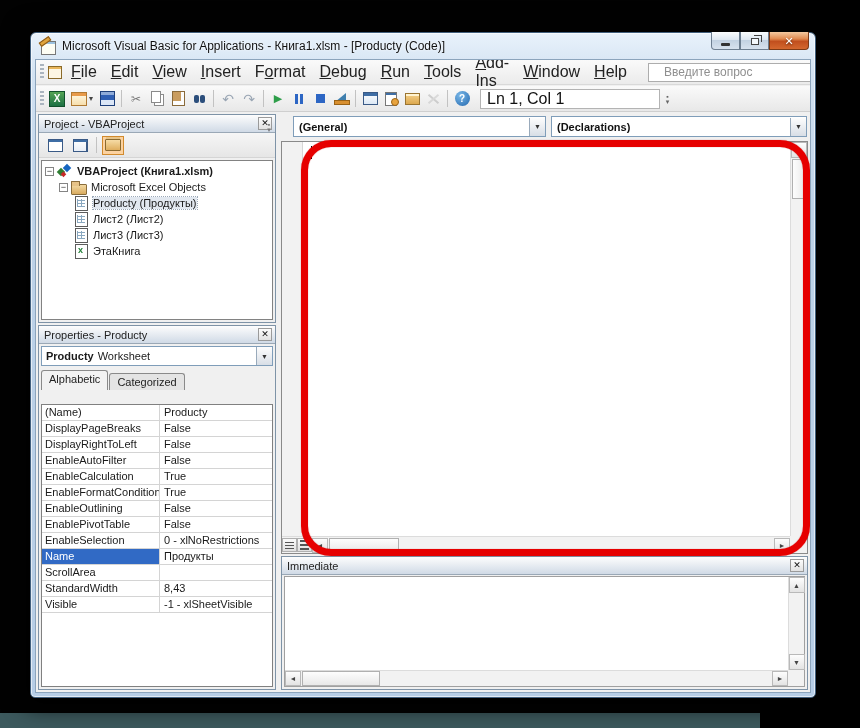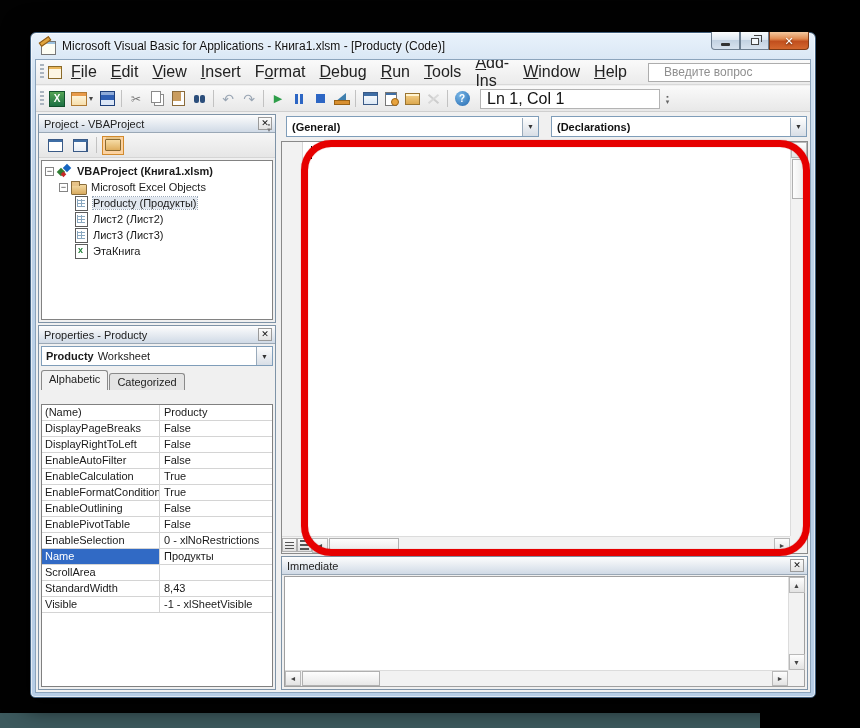--- a/index.html
+++ b/index.html
@@ -131,21 +131,21 @@
   .tab{height:17px;padding:2px 7px 0;border:1px solid #8a8a8a;border-bottom:none;border-radius:3px 3px 0 0;background:#e4e4e4;font-size:11px;margin-right:1px;color:#222;}
   .tab.active{height:20px;background:#f2f2f2;font-weight:normal;z-index:2;}
   .prop-grid{position:absolute;left:2px;right:2px;top:64px;bottom:2px;background:#fff;border:1px solid #808080;overflow:hidden;margin-top:14px;}
   .prop-row{display:flex;height:16px;border-bottom:1px solid #d4d4d4;font-size:11px;}
   .prop-name{width:118px;flex:0 0 118px;border-right:1px solid #d4d4d4;padding:1px 3px;white-space:nowrap;overflow:hidden;}
   .prop-value{flex:1;padding:1px 4px;white-space:nowrap;overflow:hidden;}
   .prop-row.sel .prop-name{background:var(--sel-blue);color:#fff;}
 
   
   .right-dock{position:absolute;left:245px;top:54px;right:2px;bottom:2px;}
-  .combo-row{position:absolute;left:4px;right:0;top:0;height:27px;display:flex;justify-content:space-between;padding:2px 1px 0 1px;}
+  .combo-row{position:absolute;left:11px;right:0;top:0;height:27px;display:flex;justify-content:space-between;padding:2px 1px 0 1px;}
   .combo{height:21px;background:#fff;border:1px solid #7f9db9;display:flex;align-items:center;padding-left:5px;font-size:11px;font-weight:bold;color:#111;}
   .combo.left{flex:0 0 253px;}
   .combo.right{flex:0 0 256px;}
   .code-area{position:absolute;left:0;right:0;top:27px;bottom:136px;background:#fff;border:1px solid #8a8a8a;}
   .code-margin{position:absolute;left:0;top:0;bottom:17px;width:21px;background:#f2f2f2;border-right:1px solid #d6d6d6;}
   .caret{position:absolute;left:29px;top:4px;width:1px;height:13px;background:#000;animation:blink 1.06s steps(1) infinite;}
   @keyframes blink{50%{opacity:0;}}
   .scroll-btn{width:16px;height:15px;background:linear-gradient(#fdfdfd,#e3e3e3);border:1px solid #b9b9b9;display:flex;align-items:center;justify-content:center;color:#444;font-size:7px;flex:0 0 16px;}
   .code-hscroll{position:absolute;left:0;right:17px;bottom:0;height:17px;background:#f2f2f2;border-top:1px solid #dcdcdc;display:flex;align-items:center;}
   .view-btn{width:15px;height:14px;background:linear-gradient(#fafafa,#e0e0e0);border:1px solid #b0b0b0;display:flex;flex-direction:column;justify-content:center;gap:2px;padding:0 2px;flex:0 0 15px;}

